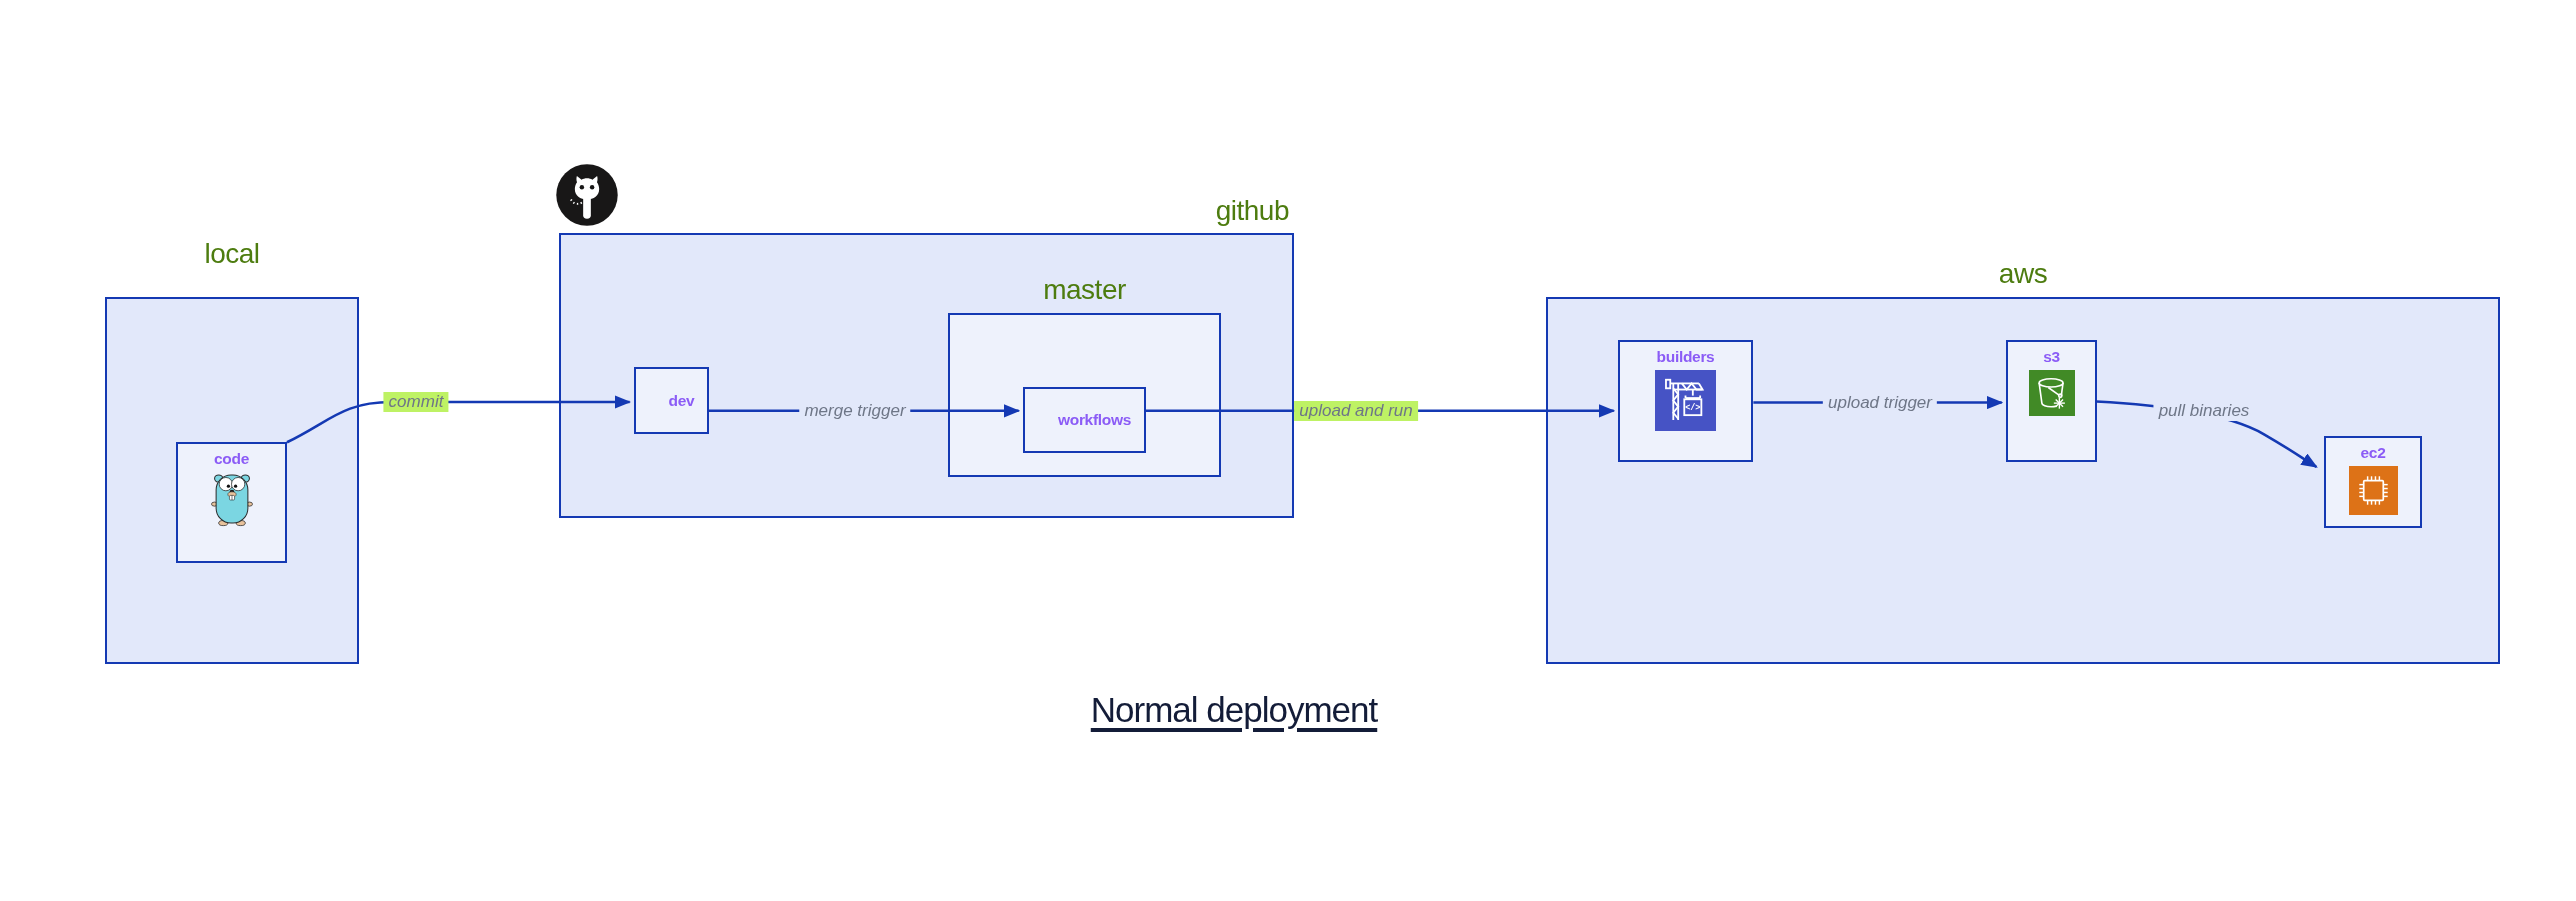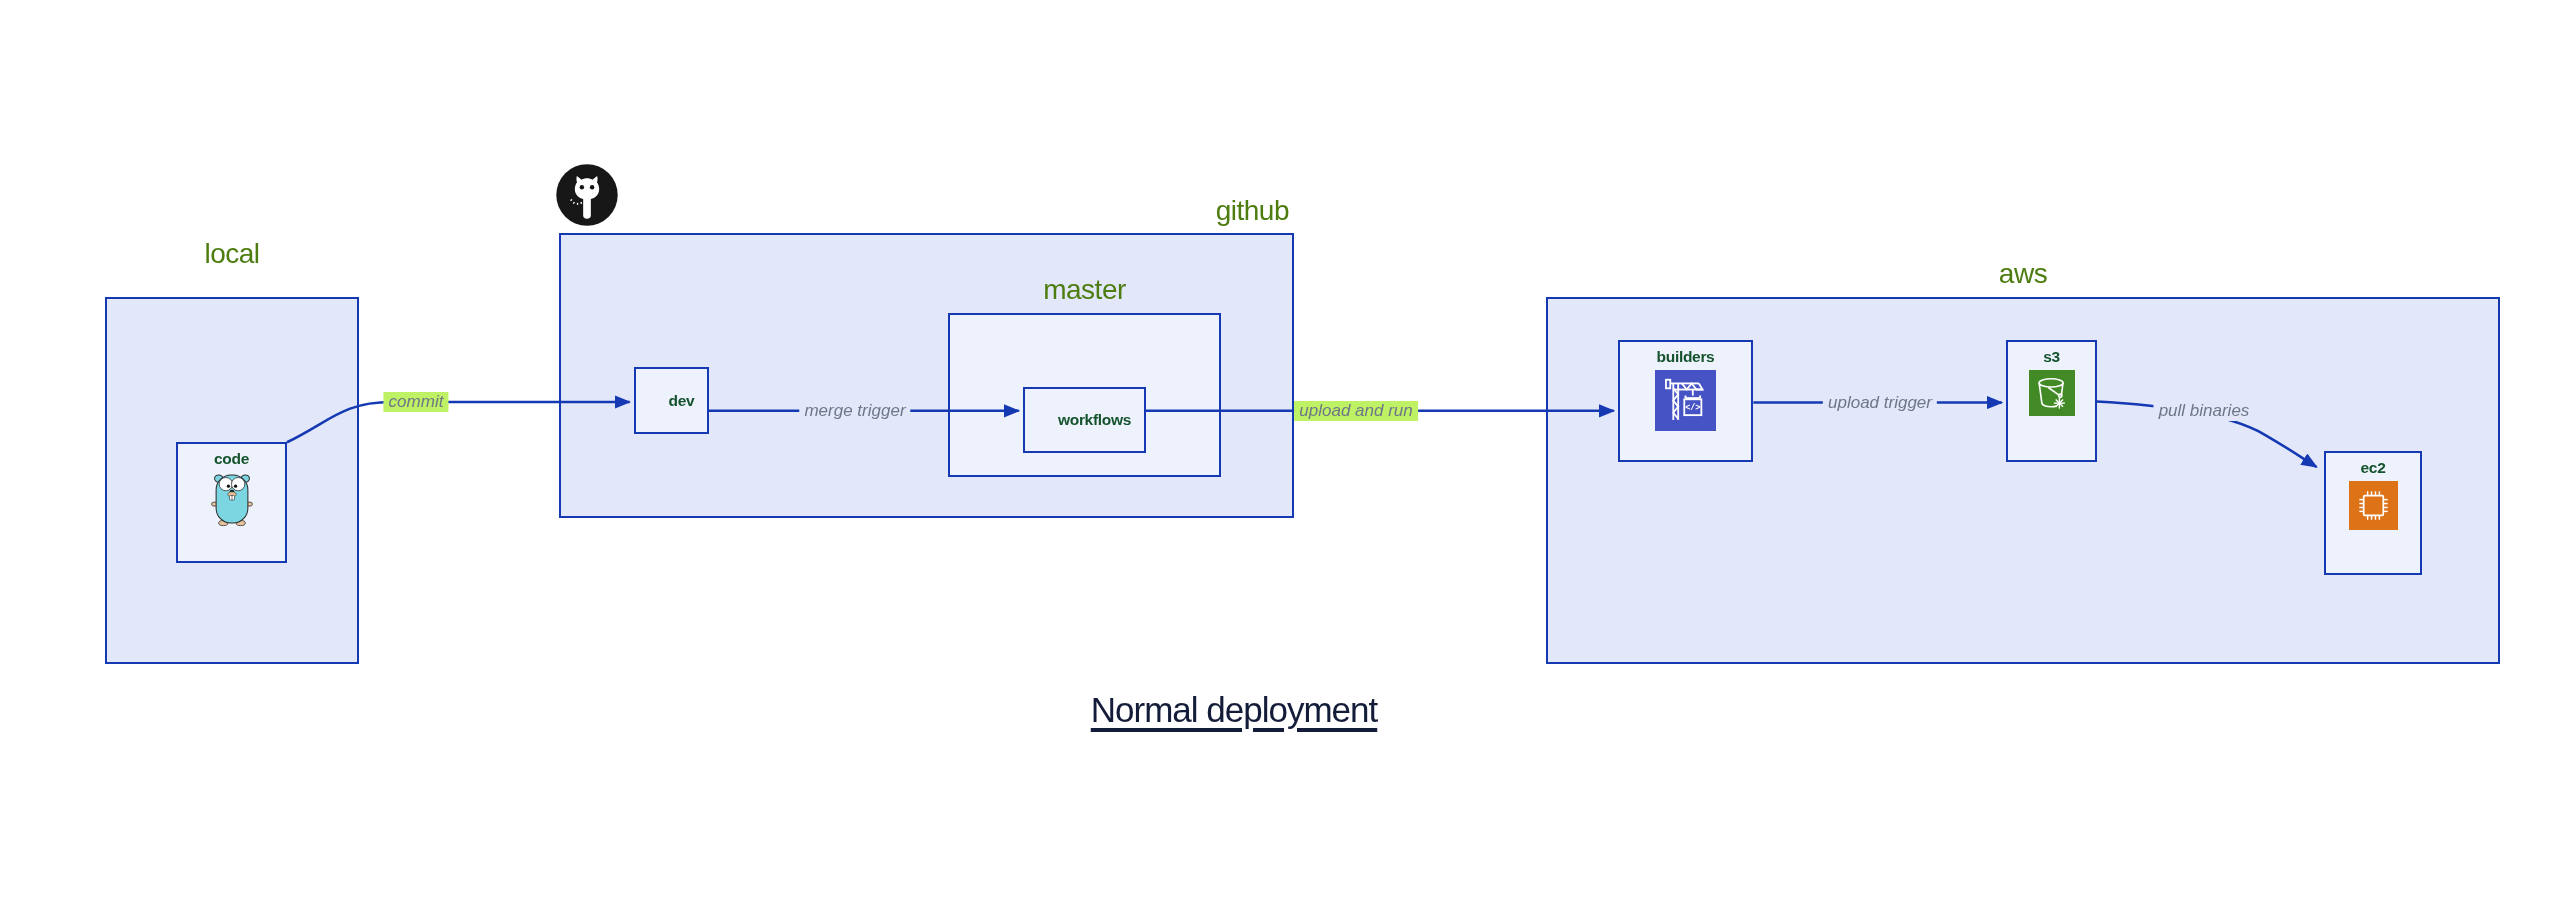--- a/index.html
+++ b/index.html
@@ -16,21 +16,21 @@
     position:absolute;font-size:28px;color:#4d7c0f;letter-spacing:-0.5px;
     white-space:nowrap;
   }
   
   .node-box{
     position:absolute;box-sizing:border-box;
     background:#eef2fc;border:2.6px solid #1439b3;
     display:flex;flex-direction:column;align-items:center;
   }
   .node-label{
-    font-weight:bold;font-size:15.5px;color:#14532d;letter-spacing:-0.3px;
+    font-weight:bold;font-size:15.5px;color:#8b5cf6;letter-spacing:-0.3px;
     margin-top:6.2px;
   }
   .node-box.center-label{justify-content:center;}
   .node-box.center-label .node-label{margin-top:0;margin-left:20px;}
   .node-icon{margin-top:4.1px;}
   
   #edges{position:absolute;left:0;top:0;pointer-events:none;}
   .edge-label{
     position:absolute;transform:translate(-50%,-50%);
     font-style:italic;font-size:17px;color:#6e7687;
@@ -135,21 +135,21 @@
       </g>
       <g stroke="#ffffff" stroke-width="3" fill="none">
         <line x1="66" y1="60" x2="66" y2="84"></line>
         <line x1="54" y1="72" x2="78" y2="72"></line>
         <line x1="58" y1="64" x2="74" y2="80"></line>
         <line x1="74" y1="64" x2="58" y2="80"></line>
       </g>
     </svg>
   </div>
 
-  <div class="node-box" style="left:2324px;top:451px;width:98px;height:124px;">
+  <div class="node-box" style="left:2324px;top:436px;width:98px;height:92px;">
     <div class="node-label">ec2</div>
     <svg class="node-icon" width="49" height="49" viewBox="0 0 100 100">
       <rect x="0" y="0" width="100" height="100" fill="#dd7217"></rect>
       <rect x="30" y="30" width="40" height="40" rx="2" fill="none" stroke="#ffffff" stroke-width="3.5"></rect>
       <g stroke="#ffffff" stroke-width="3">
         <line x1="38" y1="30" x2="38" y2="21"></line>
           <line x1="46" y1="30" x2="46" y2="21"></line>
         <line x1="54" y1="30" x2="54" y2="21"></line>
           <line x1="62" y1="30" x2="62" y2="21"></line>
         <line x1="38" y1="70" x2="38" y2="79"></line>

